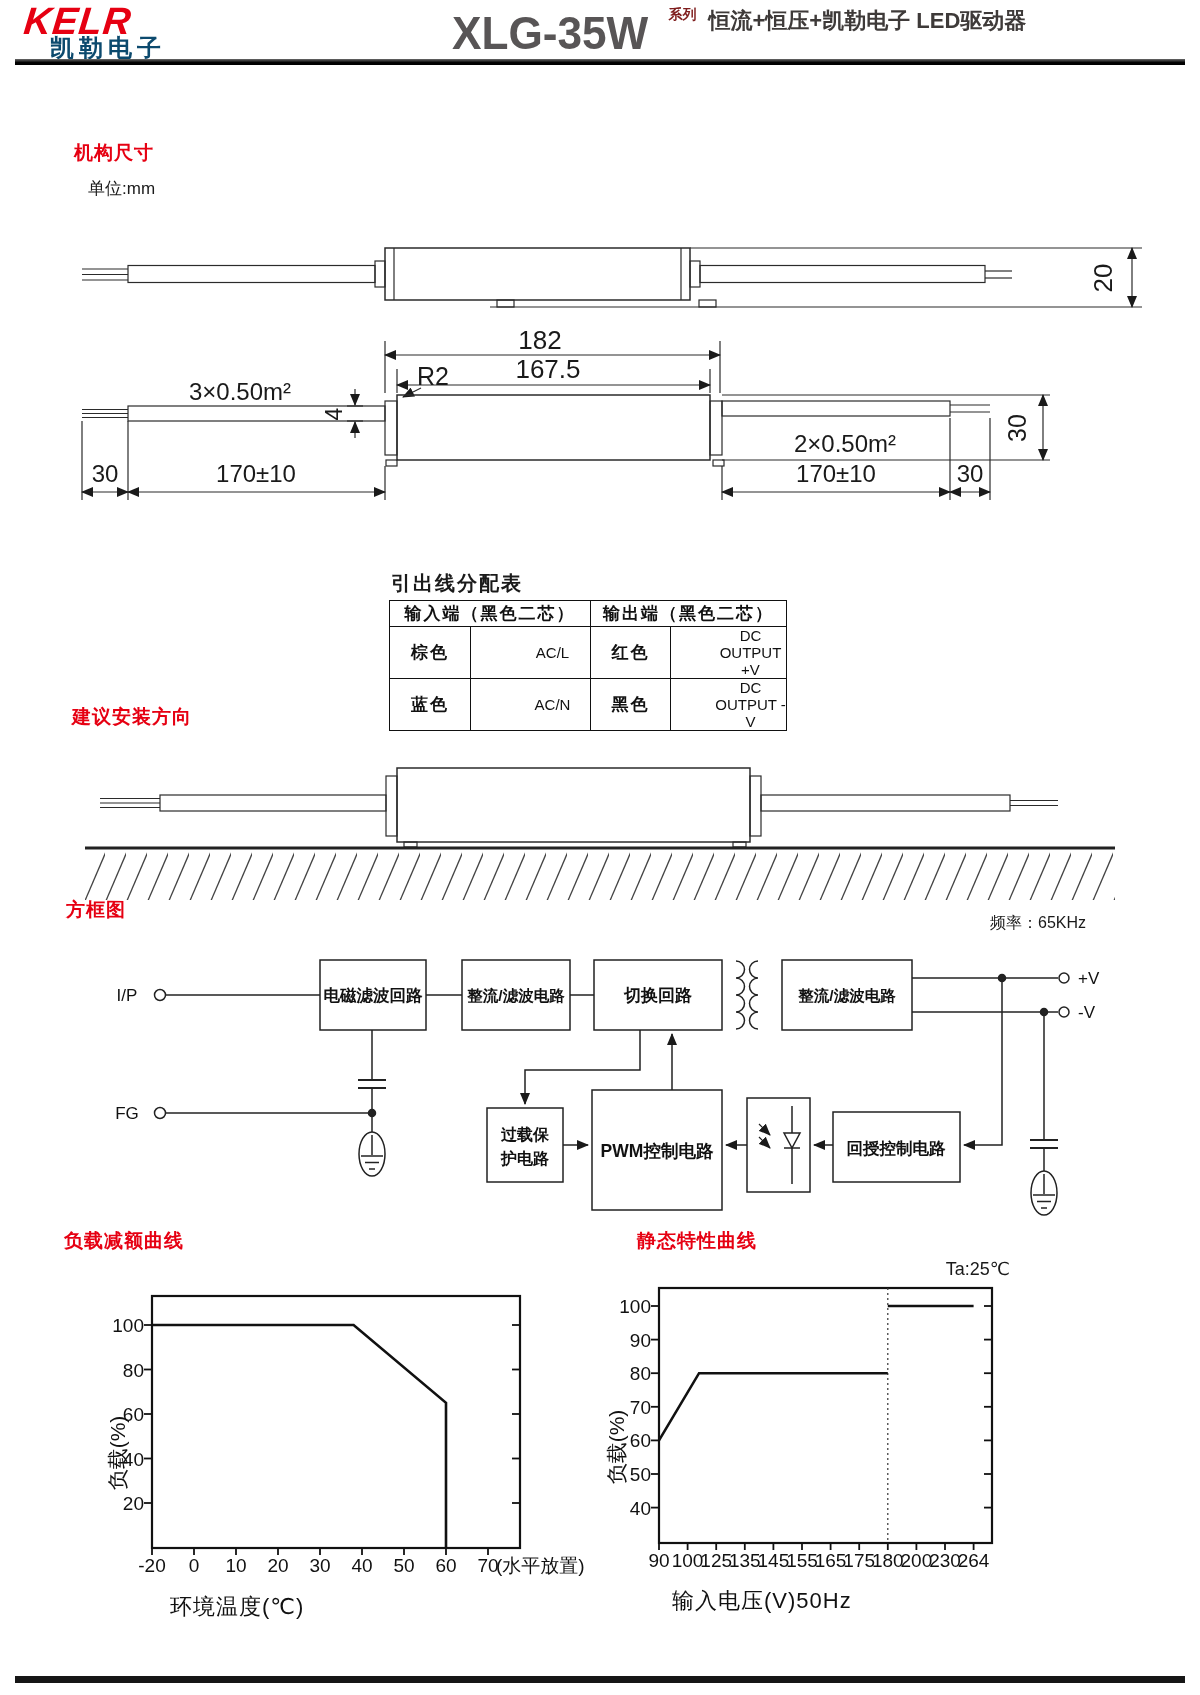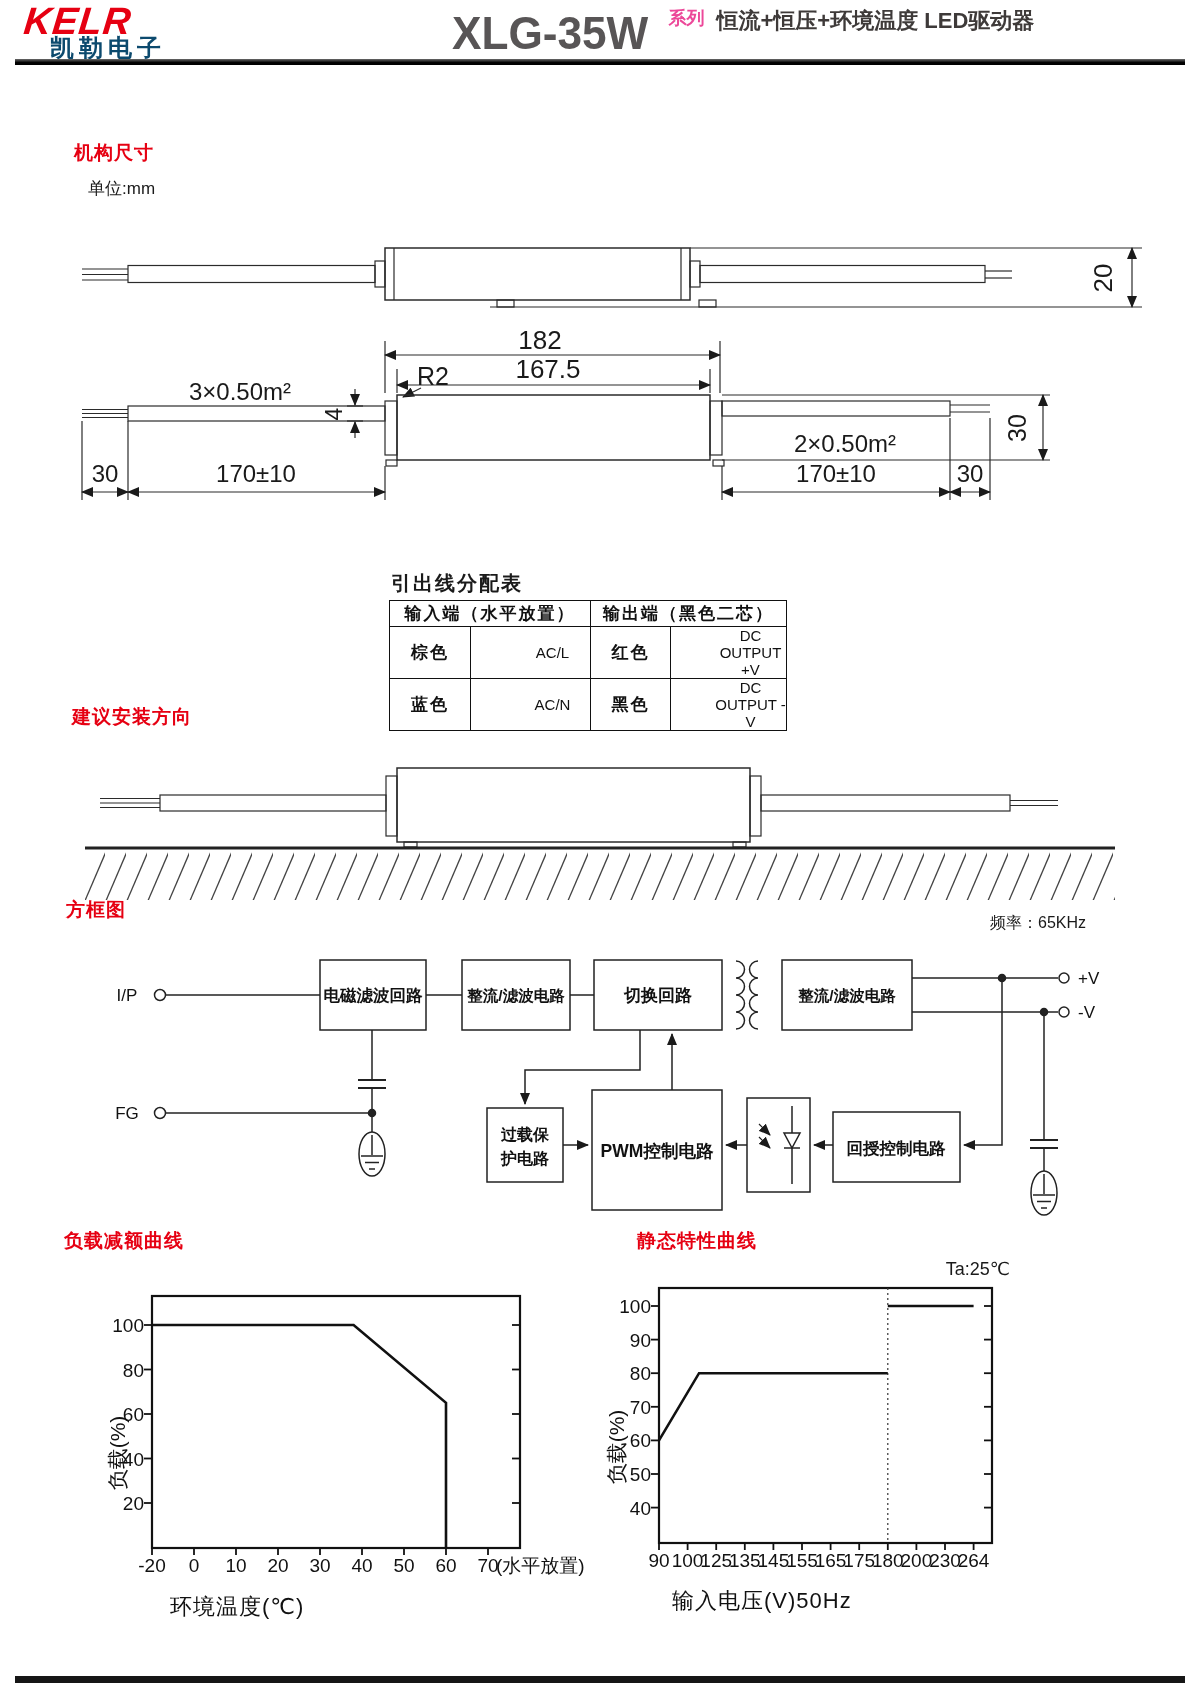--- a/index.html
+++ b/index.html
@@ -5,21 +5,21 @@
   html,body{margin:0;padding:0;background:#fff;}
   .page{position:relative;width:1200px;height:1695px;background:#fff;overflow:hidden;
         font-family:"Liberation Sans","DejaVu Sans",sans-serif;color:#111;}
   .abs{position:absolute;}
   .sec-title{position:absolute;color:#e60012;font-weight:bold;font-size:19px;letter-spacing:1px;}
   .logo-main{position:absolute;left:24px;top:0px;color:#e60012;font-size:38px;font-weight:bold;
              font-style:italic;letter-spacing:1px;transform:skewX(-6deg);}
   .logo-sub{position:absolute;left:50px;top:32px;color:#0c4a6e;font-size:24px;font-weight:bold;letter-spacing:5px;}
   .title-row{position:absolute;left:452px;top:6px;display:flex;align-items:flex-start;gap:12px;white-space:nowrap;}
   .title-model{font-size:46px;font-weight:bold;color:#585556;letter-spacing:0px;transform:scaleX(0.96);transform-origin:left;}
-  .title-series{font-size:18px;font-weight:bold;color:#ec4899;}
+  .title-series{font-size:14px;font-weight:bold;color:#7f1d1d;}
   .title-desc{font-size:22px;font-weight:bold;color:#3e3a39;}
   .rule{position:absolute;left:15px;width:1170px;}
   .rule.top{top:59px;height:6px;background:linear-gradient(to bottom,#6a6a6a 0%,#000 60%);}
   .rule.bottom{top:1676px;height:7px;background:#161616;}
   .plain{position:absolute;color:#1a1a1a;}
   .wire-table{position:absolute;left:389px;top:600px;border-collapse:collapse;table-layout:fixed;}
   .wire-table td{border:1.8px solid #111;text-align:center;vertical-align:middle;padding:0;height:25px;
                  font-size:17px;color:#111;}
   .wire-table td.cn{font-weight:bold;letter-spacing:2px;}
   .wire-table td.lat{font-size:15px;padding-left:44px;}
@@ -41,21 +41,21 @@
         <path d="M0,0 L12,5 L0,10 Z" fill="#1a1a1a"></path>
       </marker>
     </defs>
   </svg>
 
   <div class="logo-main">KELR</div>
   <div class="logo-sub">凯勒电子</div>
   <div class="title-row">
     <span class="title-model">XLG-35W</span>
     <span class="title-series">系列</span>
-    <span class="title-desc">恒流+恒压+环境温度 LED驱动器</span>
+    <span class="title-desc">恒流+恒压+凯勒电子 LED驱动器</span>
   </div>
   <div class="rule top"></div>
 
   <div class="sec-title" style="left:74px;top:140px;text-align:center;">机构尺寸</div>
   <div class="plain" style="left:88px;top:177px;font-size:17px;">单位:mm</div>
 
   <svg class="abs" style="left:0;top:218px;" width="1200" height="100">
     <g stroke="#2b2b2b" stroke-width="1.2" fill="none">
       <line x1="82" y1="51" x2="128" y2="51"></line>
       <line x1="82" y1="56.5" x2="128" y2="56.5"></line>
@@ -135,21 +135,21 @@
   <div class="plain" style="left:391px;top:570px;font-size:20px;font-weight:bold;letter-spacing:2px;">引出线分配表</div>
   <table class="wire-table">
     <colgroup>
         <col style="width:81px">
         <col style="width:120px">
         <col style="width:80px">
         <col style="width:116px">
       </colgroup>
     <tbody>
         <tr>
-      <td colspan="2" class="cn">输入端（水平放置）</td>
+      <td colspan="2" class="cn">输入端（黑色二芯）</td>
       <td colspan="2" class="cn">输出端（黑色二芯）</td>
     </tr>
     <tr>
       <td class="cn">棕色</td>
       <td class="lat">AC/L</td>
       <td class="cn">红色</td>
       <td class="lat">DC OUTPUT +V</td>
     </tr>
     <tr>
       <td class="cn">蓝色</td>

